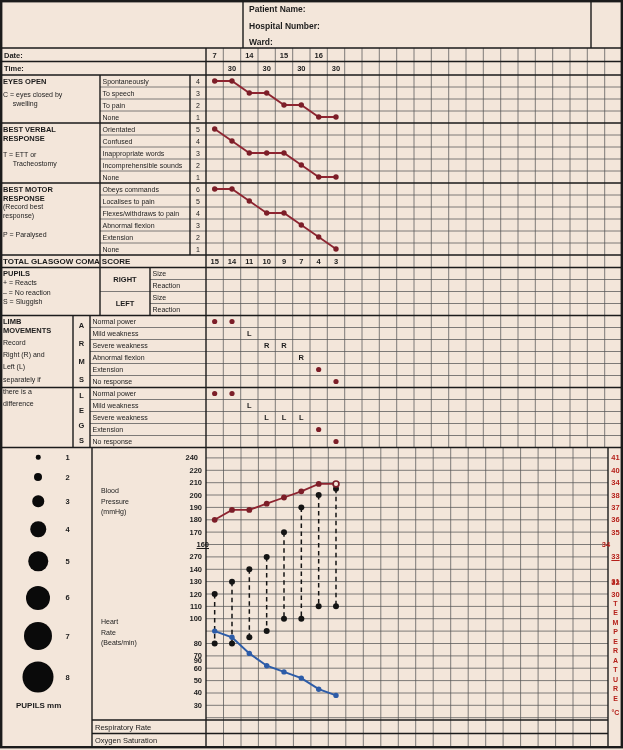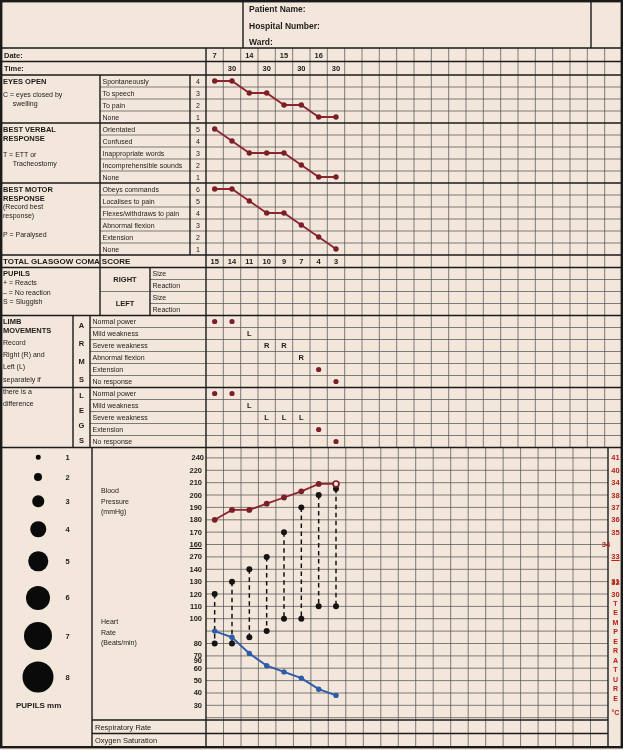--- a/index.html
+++ b/index.html
@@ -235,28 +235,28 @@
     <div class="t " style="left: 92.5px; top: 426.1px;">Extension</div>
     <div class="t " style="left: 92.5px; top: 438.1px;">No response</div>
     <div class="t b s75 c" style="left: 81.5px; top: 320.5px;">A</div>
     <div class="t b s75 c" style="left: 81.5px; top: 338.5px;">R</div>
     <div class="t b s75 c" style="left: 81.5px; top: 356.5px;">M</div>
     <div class="t b s75 c" style="left: 81.5px; top: 374.5px;">S</div>
     <div class="t b s75 c" style="left: 81.5px; top: 391px;">L</div>
     <div class="t b s75 c" style="left: 81.5px; top: 406px;">E</div>
     <div class="t b s75 c" style="left: 81.5px; top: 421px;">G</div>
     <div class="t b s75 c" style="left: 81.5px; top: 436px;">S</div>
-    <div class="t b s75 r" style="left: 173px; top: 453.43px; width: 31px;">240</div>
+    <div class="t b s75 r" style="left: 167px; top: 453.43px; width: 31px;">240</div>
     <div class="t b s75 r" style="left: 171px; top: 465.8px; width: 31px;">220</div>
     <div class="t b s75 r" style="left: 171px; top: 478.17px; width: 31px;">210</div>
     <div class="t b s75 r" style="left: 171px; top: 490.54px; width: 31px;">200</div>
     <div class="t b s75 r" style="left: 171px; top: 502.91px; width: 31px;">190</div>
     <div class="t b s75 r" style="left: 171px; top: 515.28px; width: 31px;">180</div>
     <div class="t b s75 r" style="left: 171px; top: 527.65px; width: 31px;">170</div>
-    <div class="t b s75 r" style="left: 171px; top: 540.02px; width: 31px; text-decoration: underline;">160</div>
+    <div class="t b s75 r" style="left: 178px; top: 540.02px; width: 31px; text-decoration: underline;">160</div>
     <div class="t b s75 r" style="left: 171px; top: 552.39px; width: 31px;">270</div>
     <div class="t b s75 r" style="left: 171px; top: 564.76px; width: 31px;">140</div>
     <div class="t b s75 r" style="left: 171px; top: 577.13px; width: 31px;">130</div>
     <div class="t b s75 r" style="left: 171px; top: 589.5px; width: 31px;">120</div>
     <div class="t b s75 r" style="left: 171px; top: 601.87px; width: 31px;">110</div>
     <div class="t b s75 r" style="left: 171px; top: 614.24px; width: 31px;">100</div>
     <div class="t b s75 r" style="left: 171px; top: 656px; width: 31px;">90</div>
     <div class="t b s75 r" style="left: 171px; top: 638.98px; width: 31px;">80</div>
     <div class="t b s75 r" style="left: 171px; top: 651.35px; width: 31px;">70</div>
     <div class="t b s75 r" style="left: 171px; top: 663.72px; width: 31px;">60</div>

